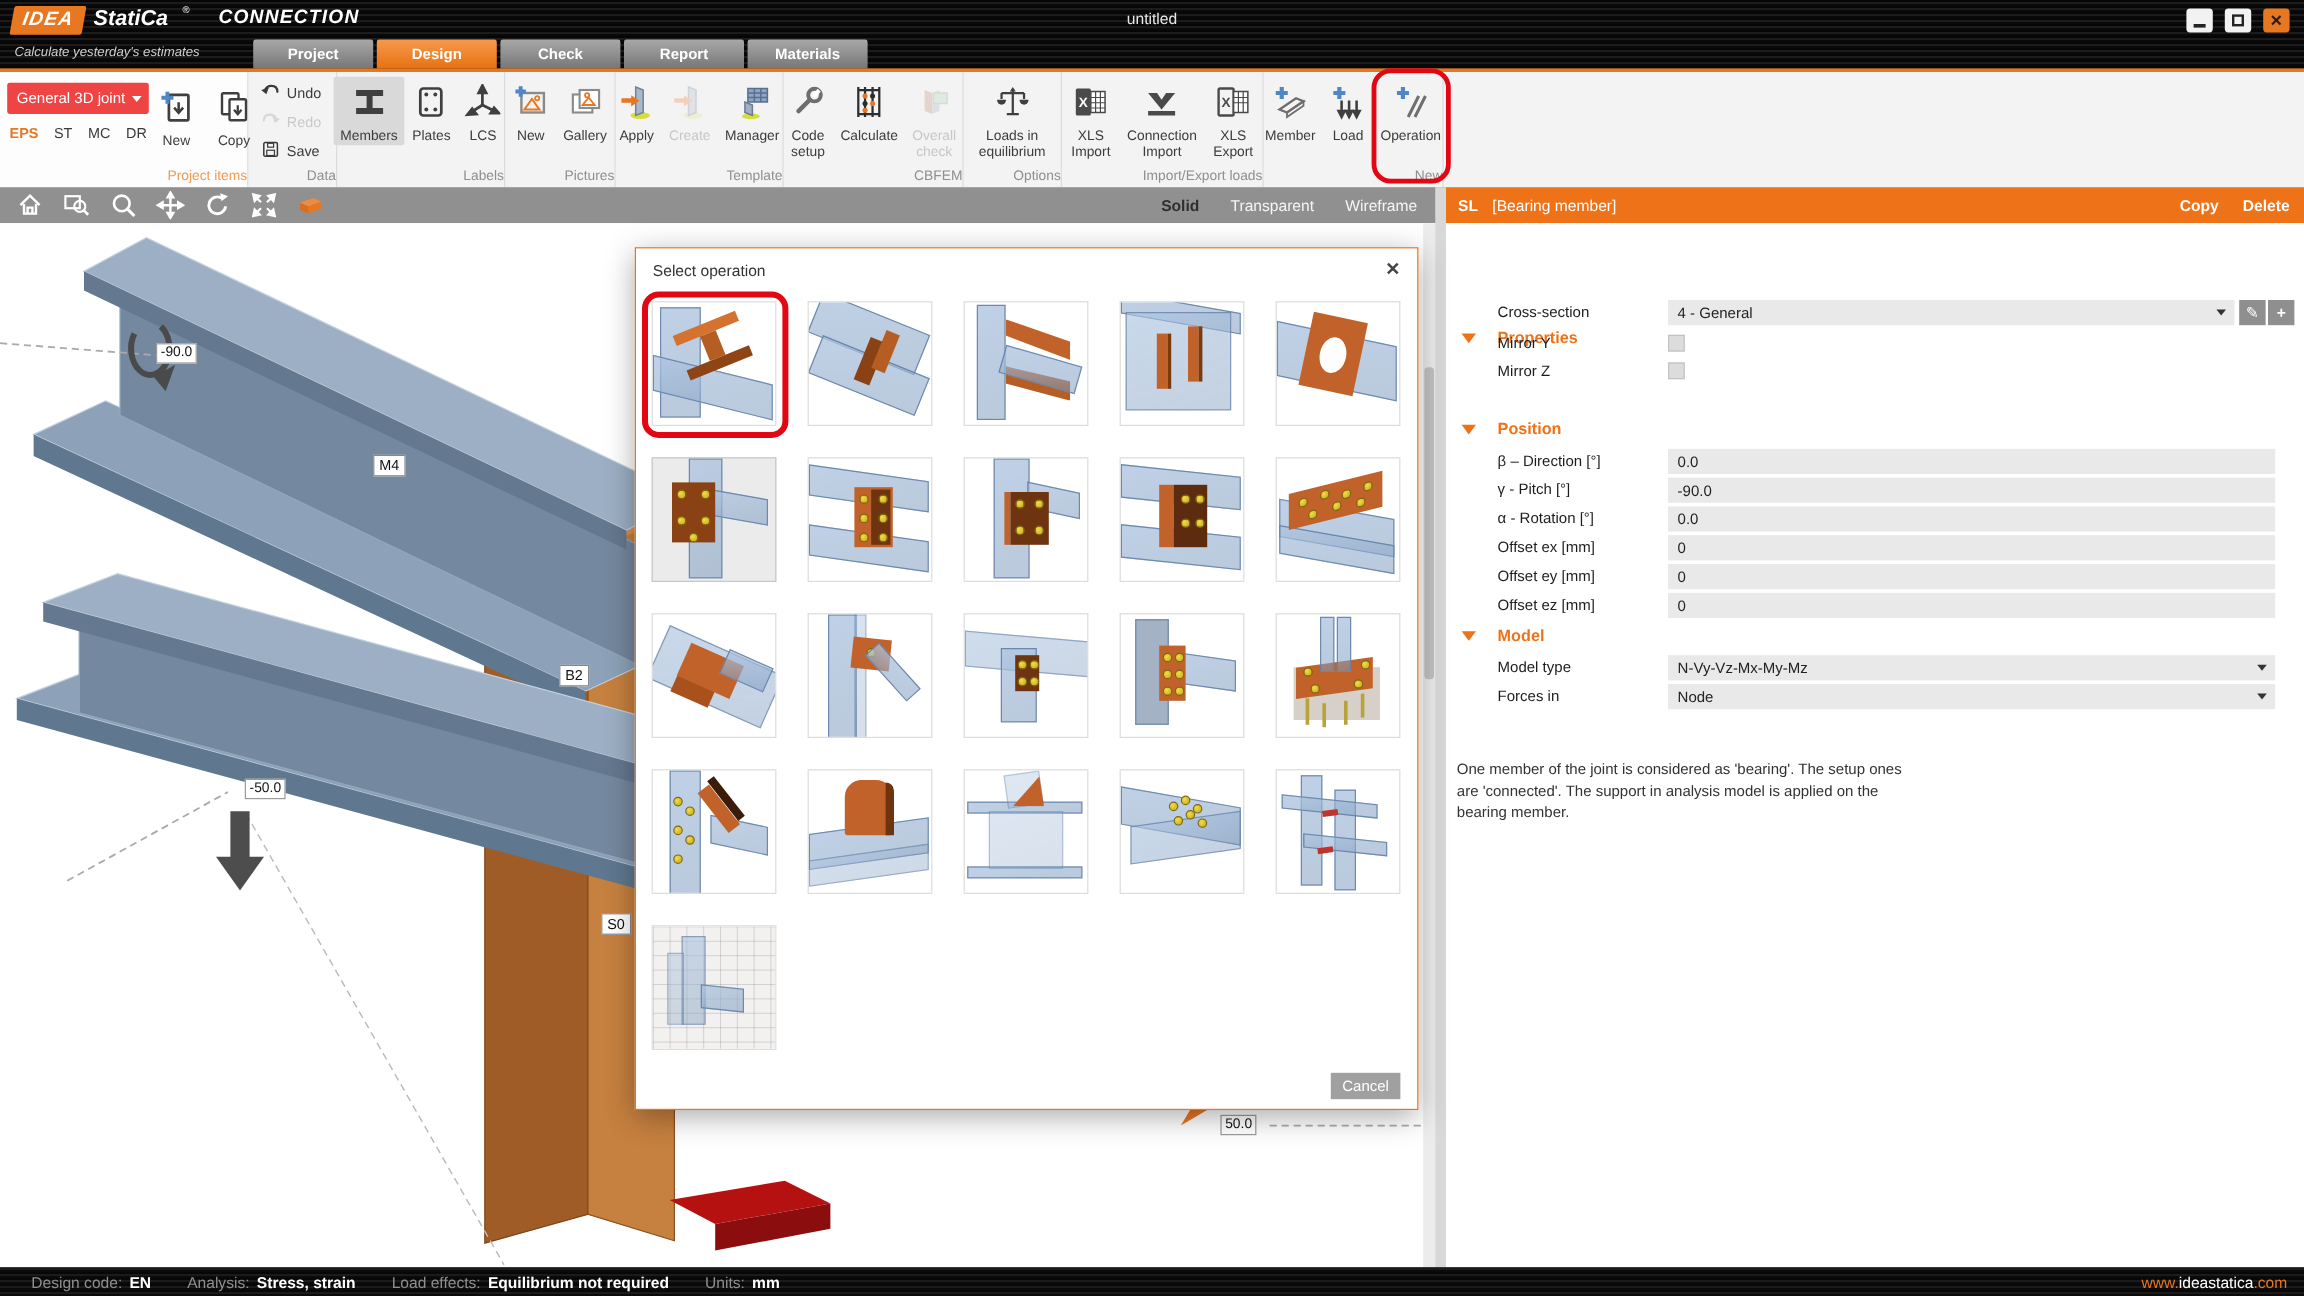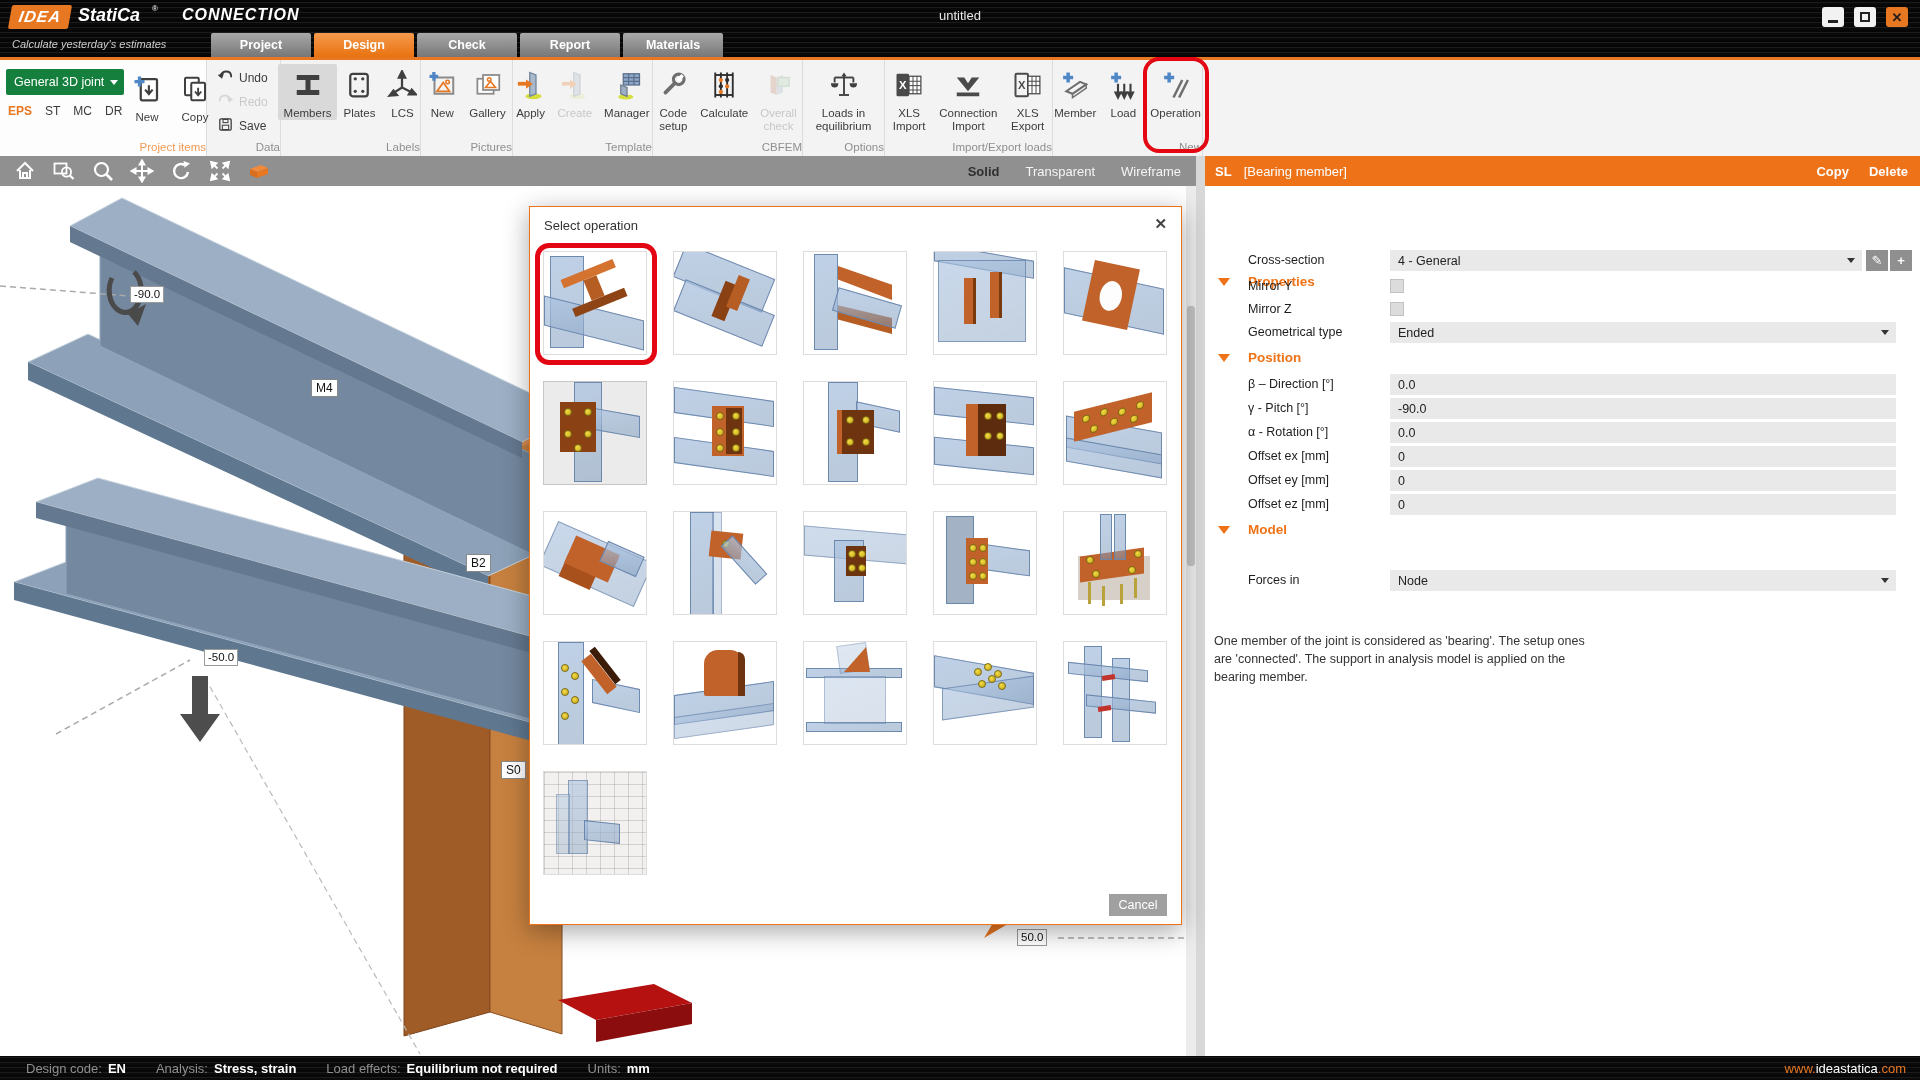--- a/index.html
+++ b/index.html
@@ -31,21 +31,21 @@
     background:linear-gradient(#a8a8a8,#777);}
   .tab.active{background:linear-gradient(#f59a4e,#e87210);}
   #orange-line{position:absolute;left:0;bottom:0;width:100%;height:3px;background:#e87722;}
 
   
   #ribbon{position:absolute;left:0;top:60px;width:1920px;height:96px;background:#f3f3f3;display:flex;}
   .rgroup{position:relative;height:96px;border-right:1px solid #dcdcdc;flex:0 0 auto;}
   .rgroup-label{position:absolute;left:0;right:0;bottom:3px;text-align:right;font-size:11.5px;color:#8f8f8f;white-space:nowrap;}
   #g-project{width:207px;background:#fdfdfd;}
   #g-project .rgroup-label{color:#f09a52;}
-  #joint-select{position:absolute;left:6px;top:9px;width:118px;height:26px;background:#15803d;color:#fff;
+  #joint-select{position:absolute;left:6px;top:9px;width:118px;height:26px;background:#ef4444;color:#fff;
     font-size:12.5px;display:flex;align-items:center;padding-left:8px;cursor:pointer;border-radius:2px;}
   #joint-select .arrow{position:absolute;right:6px;top:11px;width:0;height:0;border-left:4px solid transparent;border-right:4px solid transparent;border-top:5px solid #fff;}
   #mode-row{position:absolute;left:8px;top:44px;display:flex;gap:13px;font-size:12px;color:#3a3a3a;}
   #mode-row .mode{cursor:pointer;}
   #mode-row .mode.active{color:#e87722;font-weight:bold;}
   #pi-buttons{position:absolute;left:126px;top:8px;display:flex;gap:6px;}
   .rb-big{display:flex;flex-direction:column;align-items:center;padding:6px 6px 0 6px;cursor:pointer;border-radius:2px;}
   .rb-big svg{width:30px;height:30px;}
   .rb-big .lbl{margin-top:3px;font-size:11.5px;color:#3c3c3c;text-align:center;line-height:1.15;max-width:72px;}
   .rb-big.disabled{opacity:.5;justify-content:center;}
@@ -565,27 +565,20 @@
         <div class="sqbtn" style="left: 685px; font-weight: bold;">+</div>
       </div>
       <div class="prow" style="top: 90px;">
         <span class="plabel">Mirror Y</span>
         <div class="pcheck"></div>
       </div>
       <div class="prow" style="top: 113px;">
         <span class="plabel">Mirror Z</span>
         <div class="pcheck"></div>
       </div>
-      <div class="prow" style="top: 136px;">
-        <span class="plabel">Geometrical type</span>
-        <div class="pctl dd" style="width: 506px;">
-          <span>Ended</span>
-          <span class="caret"></span>
-        </div>
-      </div>
       <div class="sec-head" style="top: 164px;">
         <span class="tri"></span>
         <span class="t">Position</span>
       </div>
       <div class="prow" style="top: 188px;">
         <span class="plabel">β – Direction [°]</span>
         <div class="pctl" style="width: 506px;">
           <span>0.0</span>
         </div>
       </div>
@@ -615,20 +608,27 @@
       </div>
       <div class="prow" style="top: 308px;">
         <span class="plabel">Offset ez [mm]</span>
         <div class="pctl" style="width: 506px;">
           <span>0</span>
         </div>
       </div>
       <div class="sec-head" style="top: 336px;">
         <span class="tri"></span>
         <span class="t">Model</span>
+      </div>
+      <div class="prow" style="top: 360px;">
+        <span class="plabel">Model type</span>
+        <div class="pctl dd" style="width: 506px;">
+          <span>N-Vy-Vz-Mx-My-Mz</span>
+          <span class="caret"></span>
+        </div>
       </div>
       <div class="prow" style="top: 384px;">
         <span class="plabel">Forces in</span>
         <div class="pctl dd" style="width: 506px;">
           <span>Node</span>
           <span class="caret"></span>
         </div>
       </div>
     </div>
 

